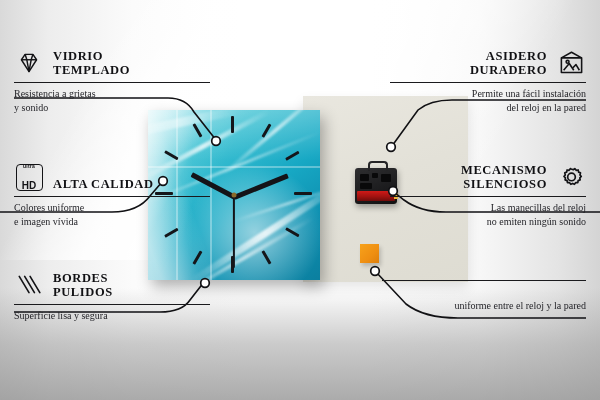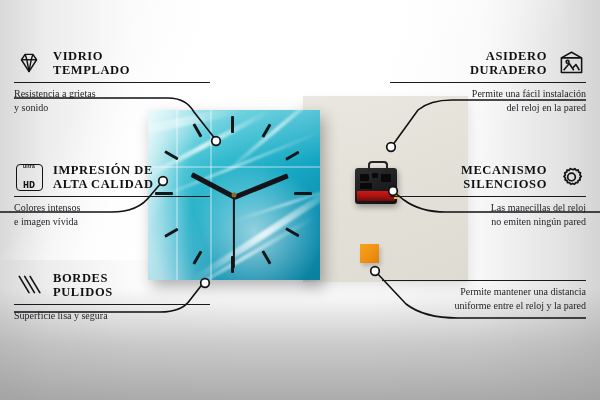--- a/index.html
+++ b/index.html
@@ -227,21 +227,21 @@
     justify-content: center;
     line-height: 1;
   }
   .hd-ultra {
     font-family: "Liberation Sans", sans-serif;
     font-size: 5px;
     font-weight: bold;
     letter-spacing: .2px;
   }
   .hd-hd {
-    font-family: Liberation Mono, monospace;
+    font-family: Liberation Sans, sans-serif;
     font-size: 10px;
     font-weight: bold;
     margin-top: 12px;
   }
 </style>
 </head>
 <body>
 
 <div id="stage">
 
@@ -347,27 +347,27 @@
 
   <div class="callout left" style="left:14px; top:162px;">
     <div class="co-head">
       <span class="co-icon">
         <span class="hd-badge">
           <span class="hd-ultra">ultra</span>
           <span class="hd-hd">HD</span>
         </span>
       </span>
       <span class="co-title">
-        <span>IMPRESIÓN DE</span><br>
+        <br>
         <span>ALTA CALIDAD</span>
       </span>
     </div>
     <div class="co-rule"></div>
     <div class="co-desc">
-      <span>Colores intensos</span><br>
+      <span>Colores uniforme</span><br>
       <span>e imagen vívida</span>
     </div>
   </div>
 
   <div class="callout left" style="left:14px; top:270px;">
     <div class="co-head">
       <span class="co-icon">
         <svg viewBox="0 0 24 24" width="26" height="26" fill="none" stroke="#131316" stroke-width="1.5" stroke-linecap="round">
           <path d="M3 4 L12 19"></path>
             <path d="M8 4 L17 19"></path>
@@ -417,25 +417,25 @@
         </svg>
       </span>
       <span class="co-title">
         <span>MECANISMO</span><br>
         <span>SILENCIOSO</span>
       </span>
     </div>
     <div class="co-rule"></div>
     <div class="co-desc">
       <span>Las manecillas del reloj</span><br>
-      <span>no emiten ningún pared</span>
+      <span>no emiten ningún sonido</span>
     </div>
   </div>
 
   <div class="callout right" style="left:382px; top:276px; width:204px;">
     <div class="co-rule"></div>
     <div class="co-desc">
-      <span>Permite mantener una distancia</span><br>
+      <br>
       <span>uniforme entre el reloj y la pared</span>
     </div>
   </div>
 
 </div>
 
 </body></html>

